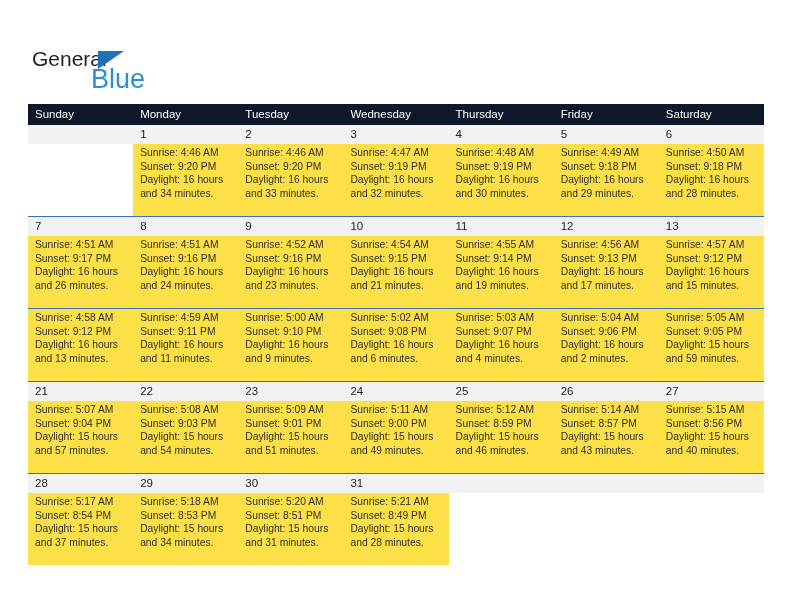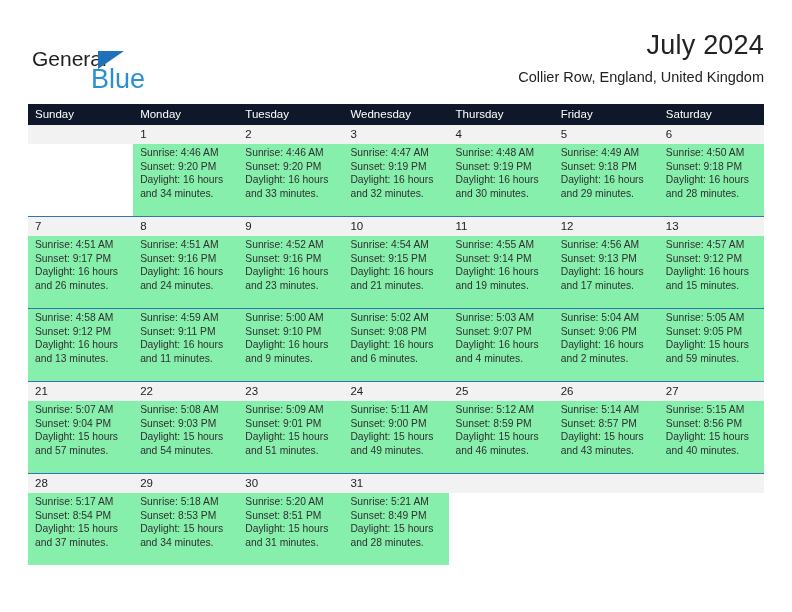--- a/index.html
+++ b/index.html
@@ -122,21 +122,21 @@
     font-size: 11.5px;
     color: #222222;
     padding: 3px 0 2px 7px;
     vertical-align: top;
     height: 14px;
     border: none;
   }
   .daynum-row td.empty { background: #f2f2f2; }
 
   .detail-row td {
-    background: #86efac;
+    background: #fde047;
     font-size: 10.3px;
     line-height: 13.6px;
     color: #303030;
     padding: 2px 6px 8px 7px;
     vertical-align: top;
     height: 62px;
     border: none;
   }
   .detail-row td.empty { background: #ffffff; }
   .detail-line { white-space: nowrap; display: block; }
@@ -147,24 +147,20 @@
 <div class="page">
 
   <div class="header">
 
     <div class="logo">
       <span class="logo-general">General</span>
       <span class="logo-triangle"></span>
       <span class="logo-blue">Blue</span>
     </div>
 
-    <div class="title-block">
-      <h1 class="cal-title">July 2024</h1>
-      <p class="cal-subtitle">Collier Row, England, United Kingdom</p>
-    </div>
 
   </div>
 
   <table class="calendar">
     <colgroup>
       <col>
         <col>
         <col>
         <col>
         <col>

